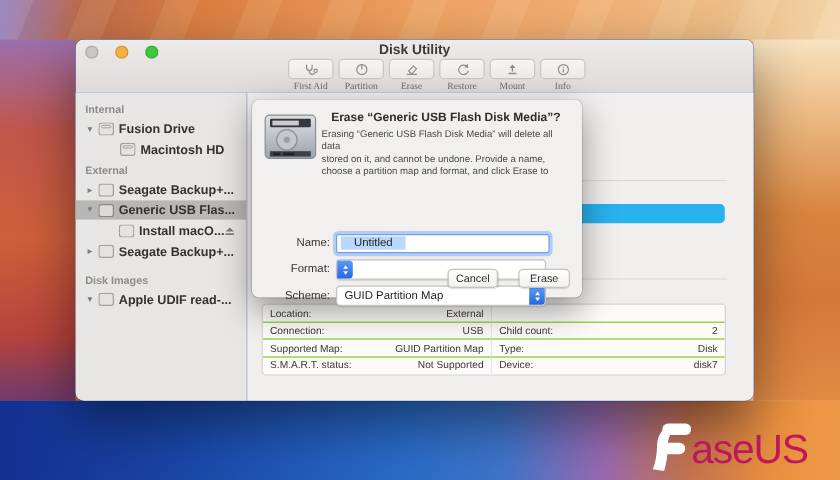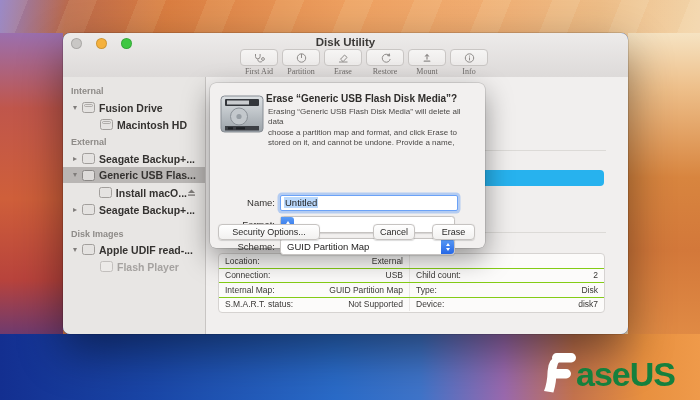--- a/index.html
+++ b/index.html
@@ -70,31 +70,31 @@
     padding:0 6px;font-size:8.5px;color:#3a3836;}
   .it-cell.lhalf{width:178px;border-right:1px solid #e9e7e5;}
   .it-cell.rhalf{flex:1;}
   .it-val{color:#3a3836;}
 
   
   .dialog{position:absolute;left:147px;top:50px;width:275px;height:165px;
     background:#f2f0ef;border-radius:6px;z-index:10;
     box-shadow:0 10px 28px rgba(0,0,0,.40), 0 0 0 .5px rgba(0,0,0,.2);}
   .dlg-icon{position:absolute;left:10px;top:12px;}
-  .dlg-title{position:absolute;left:56px;top:10px;font-size:10px;font-weight:bold;
+  .dlg-title{position:absolute;left:66px;top:10px;font-size:10px;font-weight:bold;
     color:#2e2c2a;white-space:nowrap;}
   .dlg-body{position:absolute;left:58px;top:24px;width:210px;font-size:8px;
     line-height:10.4px;color:#4a4846;}
   .frow{position:absolute;left:0;height:17px;display:flex;align-items:center;margin-top:38px;}
   .frow-name{top:73px;} .frow-format{top:95px;} .frow-scheme{top:117px;}
   .flabel{width:65px;text-align:right;font-size:9.5px;color:#343230;}
   .text-input{position:absolute;left:70px;width:173px;height:14px;background:#fff;
     border:1px solid #6ba2f7;border-radius:2px;display:flex;align-items:center;
     box-shadow:0 0 0 2.5px rgba(105,160,245,.45);padding-left:3px;}
-  .text-input .sel{font-size:9.5px;color:#1e1d1c;background:#b9d8fc;padding:0 1px;}
+  .text-input .sel{font-size:9.5px;color:#1e1d1c;background:#b9d8fc;padding:0 11px;}
   .popup{position:absolute;left:70px;width:173px;height:15px;background:#fff;
     border:1px solid #c6c3c1;border-radius:3.5px;display:flex;align-items:center;
     box-shadow:0 .5px 1px rgba(0,0,0,.12);}
   .popup-text{font-size:9.5px;color:#1e1d1c;margin-left:6px;white-space:nowrap;flex:1;}
   .stepper{width:13px;align-self:stretch;border-radius:0 3px 3px 0;
     background:linear-gradient(#5a9cf6,#2567e6);display:flex;flex-direction:column;
     align-items:center;justify-content:center;}
   .chev-up{width:0;height:0;border-left:2.5px solid transparent;border-right:2.5px solid transparent;
     border-bottom:3.5px solid #fff;margin-bottom:2px;}
   .chev-down{width:0;height:0;border-left:2.5px solid transparent;border-right:2.5px solid transparent;
@@ -102,21 +102,21 @@
   .btn{position:absolute;height:16px;border-radius:4px;border:1px solid #c6c3c1;
     background:linear-gradient(#ffffff,#f2f1f0);font-size:9px;color:#2b2a29;
     font-family:"Liberation Sans", sans-serif;box-shadow:0 .5px 1px rgba(0,0,0,.14);
     display:flex;align-items:center;justify-content:center;padding:0;}
   .btn-security{left:8px;top:141px;width:102px;}
   .btn-cancel{left:163px;top:141px;width:42px;}
   .btn-erase{left:222px;top:141px;width:43px;}
 
   
   .brand{position:absolute;left:543px;top:351px;display:flex;align-items:center;z-index:5;}
-  .brand-text{color:#15803d;font-size:34px;font-weight:bold;letter-spacing:-1px;line-height:1;}
+  .brand-text{color:#be185d;font-size:34px;font-weight:normal;letter-spacing:-1px;line-height:1;}
 </style>
 </head>
 <body>
 
 <div class="wallpaper"></div>
 <div class="wallpaper-waves"></div>
 <div class="wallpaper-left"></div>
 <div class="wallpaper-right"></div>
 <div class="wallpaper-bottom"></div>
 
@@ -276,29 +276,20 @@
 
     <div class="sb-row" style="top:165px">
       <span class="disc">▾</span>
       <span class="disk-ic">
         <svg width="13" height="11" viewBox="0 0 13 11">
             <rect x=".5" y=".5" width="12" height="10" rx="2" fill="#e5e3e1" stroke="#a29f9c"></rect>
           </svg>
         </span>
       <span class="sb-label">Apple UDIF read-...</span>
     </div>
-    <div class="sb-row child" style="top:182px">
-      <span class="disc"></span>
-      <span class="disk-ic">
-        <svg width="13" height="11" viewBox="0 0 13 11">
-            <rect x=".5" y=".5" width="12" height="10" rx="2" fill="#eceae8" stroke="#c2bfbd"></rect>
-          </svg>
-        </span>
-      <span class="sb-label dim">Flash Player</span>
-    </div>
   </div>
 
   <div class="main">
     <div class="hline" style="top:73px"></div>
     <div class="usage-bar" style="background:#27b2ee"></div>
     <div class="hline" style="top:155px"></div>
 
     <div class="info-table">
       <div class="it-row">
         <div class="it-cell lhalf">
@@ -311,21 +302,21 @@
             <span>Connection:</span>
             <span class="it-val">USB</span>
           </div>
         <div class="it-cell rhalf">
             <span>Child count:</span>
             <span class="it-val">2</span>
           </div>
       </div>
       <div class="it-row">
         <div class="it-cell lhalf">
-            <span>Internal Map:</span>
+            <span>Supported Map:</span>
             <span class="it-val">GUID Partition Map</span>
           </div>
         <div class="it-cell rhalf">
             <span>Type:</span>
             <span class="it-val">Disk</span>
           </div>
       </div>
       <div class="it-row">
         <div class="it-cell lhalf">
             <span>S.M.A.R.T. status:</span>
@@ -354,22 +345,22 @@
         <circle cx="19" cy="21.5" r="8.5" fill="#c3c8cc" stroke="#8b9197"></circle>
         <circle cx="19" cy="21.5" r="2.6" fill="#979ea4"></circle>
         <rect x="5" y="31" width="34" height="4.5" fill="#3c3f44"></rect>
         <rect x="8" y="32.2" width="5" height="2.2" fill="#1f2226"></rect>
         <rect x="16" y="32.2" width="9" height="2.2" fill="#1f2226"></rect>
       </svg>
     </div>
     <div class="dlg-title">Erase “Generic USB Flash Disk Media”?</div>
     <div class="dlg-body">
       <div>Erasing “Generic USB Flash Disk Media” will delete all data</div>
+      <div>stored on it, and cannot be undone. Provide a name,</div>
       <div>choose a partition map and format, and click Erase to</div>
-      <div>stored on it, and cannot be undone. Provide a name,</div>
     </div>
 
     <div class="frow frow-name" style="width:100%">
       <span class="flabel">Name:</span>
       <span class="text-input">
         <span class="sel">Untitled</span>
       </span>
     </div>
 
     <div class="frow frow-format" style="width:100%">
@@ -386,21 +377,20 @@
       <span class="flabel">Scheme:</span>
       <span class="popup">
         <span class="popup-text">GUID Partition Map</span>
         <span class="stepper">
             <i class="chev-up"></i>
             <i class="chev-down"></i>
           </span>
       </span>
     </div>
 
-    <button class="btn btn-security">Security Options...</button>
     <button class="btn btn-cancel">Cancel</button>
     <button class="btn btn-erase">Erase</button>
   </div>
 </div>
 
 <div class="brand">
   <span>
     <svg width="33" height="42" viewBox="0 0 33 42">
       <g fill="#ffffff">
         <rect x="9" y="2" width="24" height="9.5" rx="4.7"></rect>

